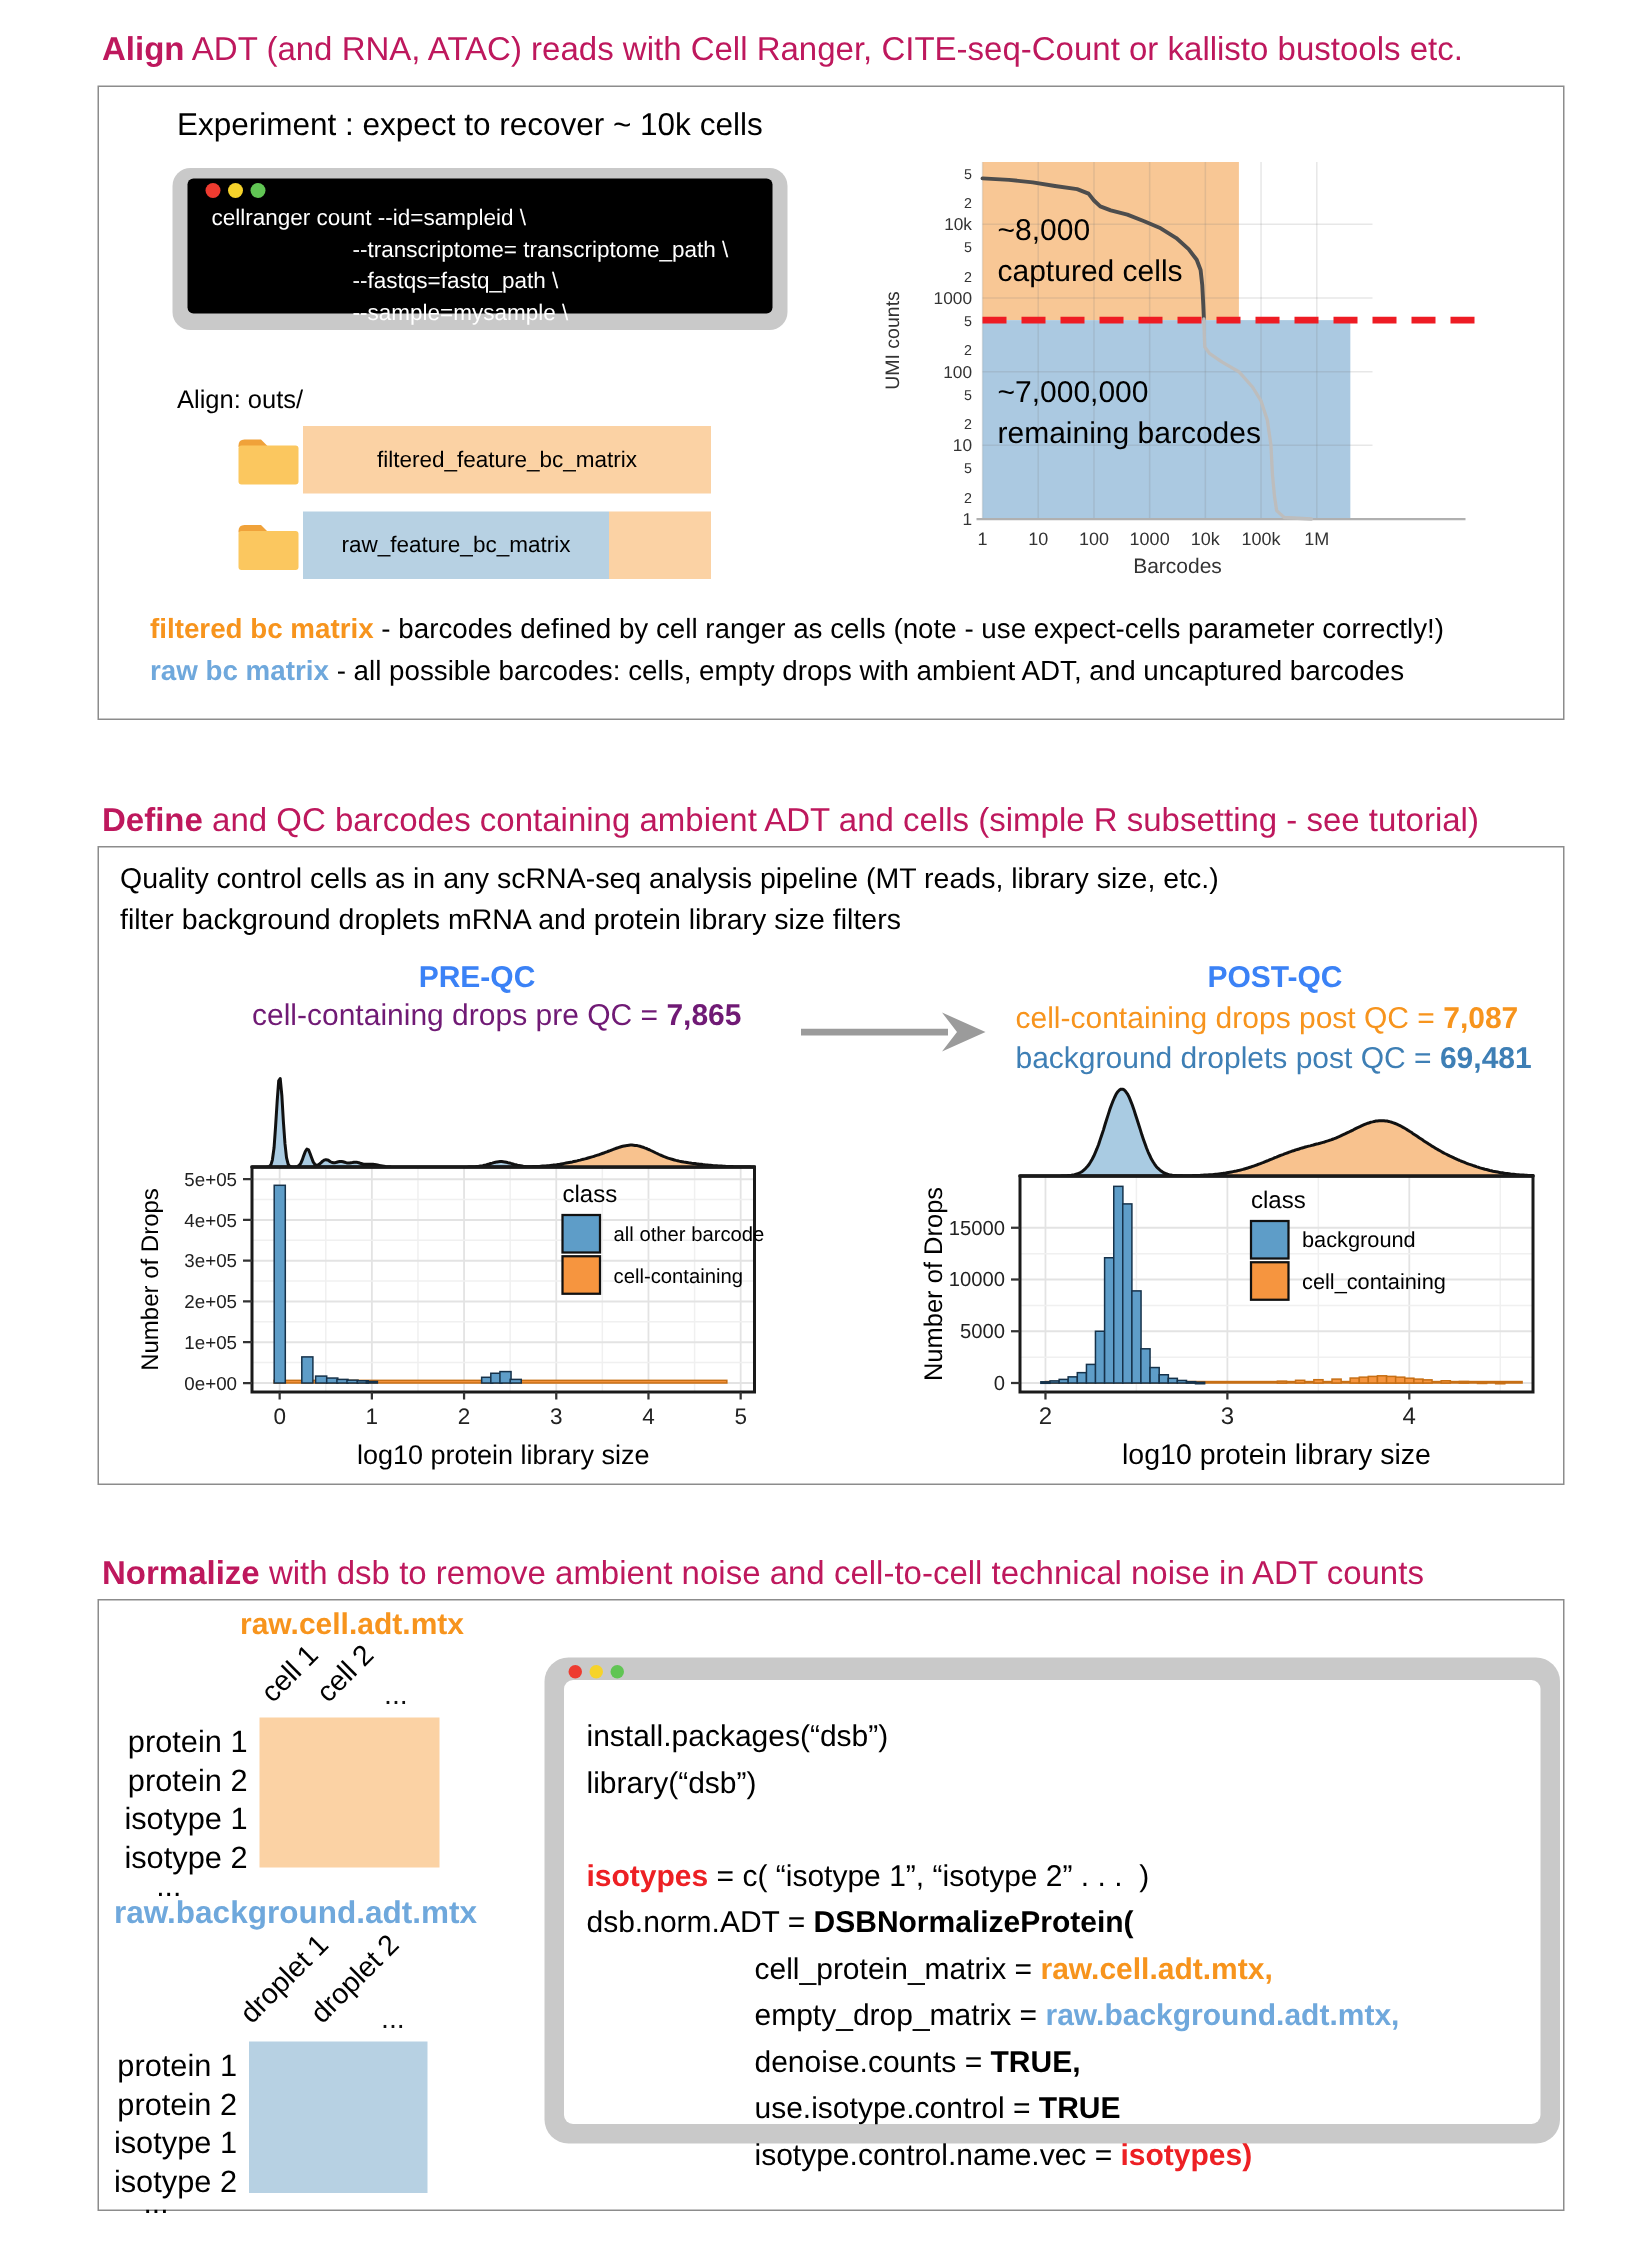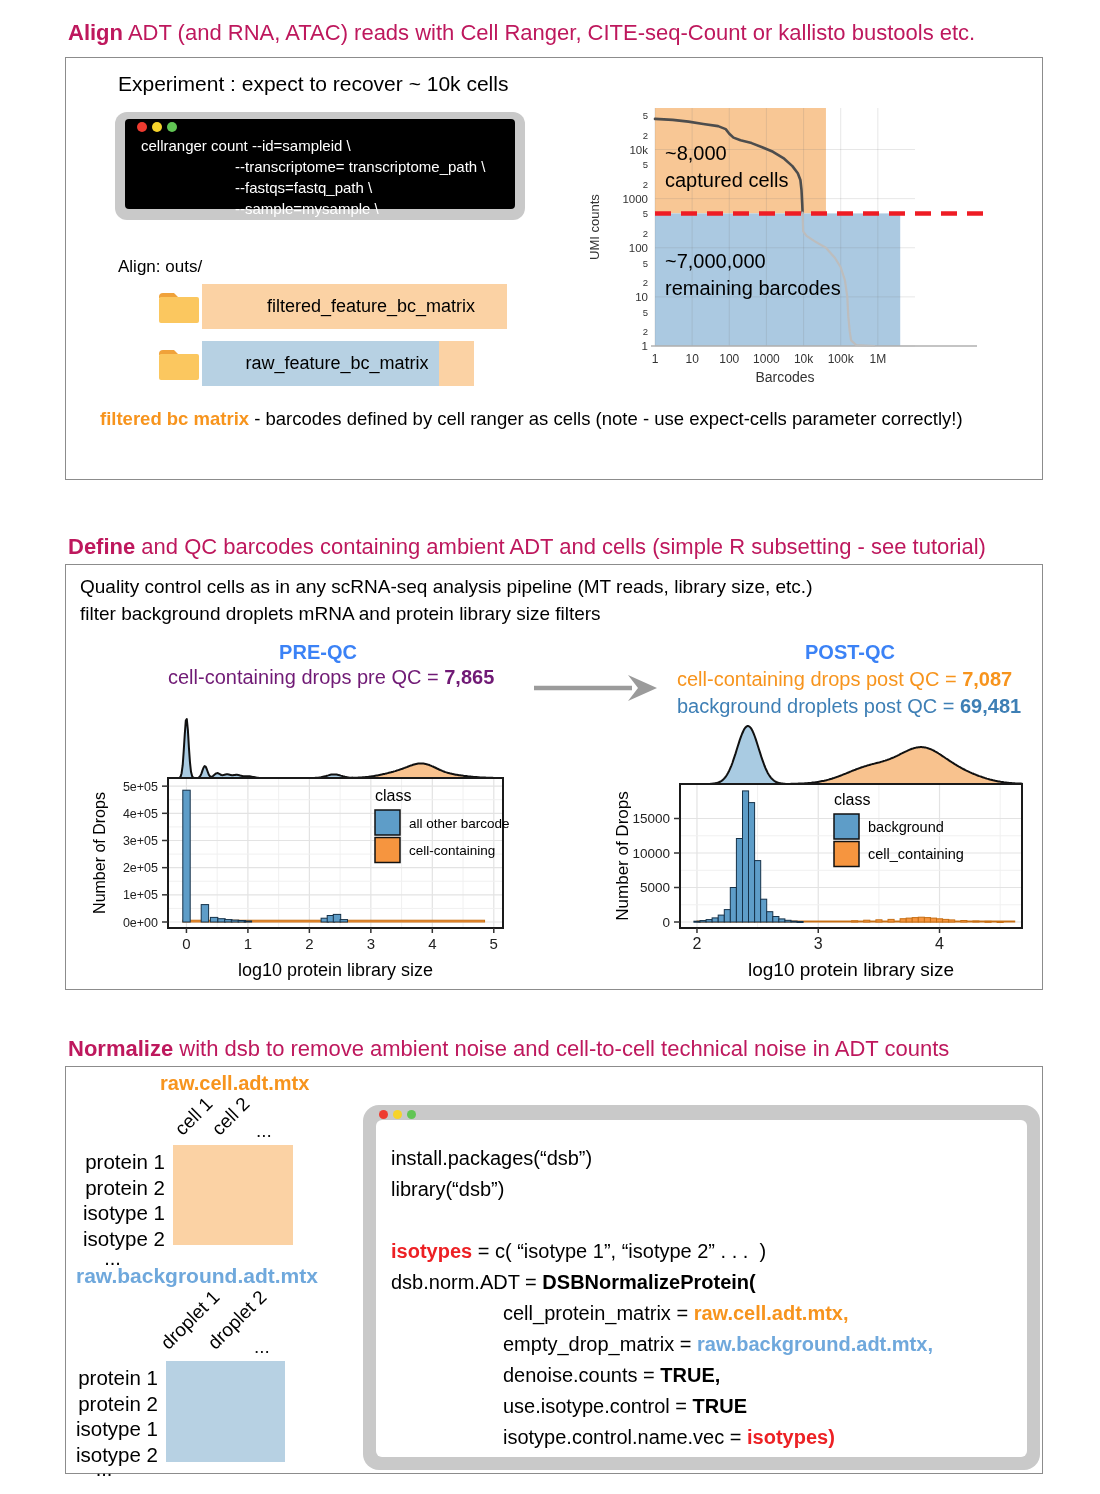--- a/index.html
+++ b/index.html
@@ -18,21 +18,21 @@
   .term-black{position:absolute;left:10px;top:7px;right:10px;bottom:11px;background:#000;border-radius:4px;}
   .dots{position:absolute;left:12px;top:3px;height:12px;}
   .dot{display:inline-block;width:10px;height:10px;border-radius:50%;margin-right:5px;vertical-align:top;}
   .dot.red{background:#ee3b30;}.dot.yellow{background:#f6d32b;}.dot.green{background:#61c554;}
   .term-lines{position:absolute;left:0;top:16px;right:0;}
   .term-line{color:#fff;font-size:15px;line-height:21px;padding-left:16px;white-space:pre;}
   .term-line.indent{padding-left:110px;}
   .term-line.bold{font-weight:bold;margin-top:30px;}
 
   
-  .chip{position:absolute;height:45px;display:flex;align-items:center;justify-content:center;font-size:18px;color:#000;padding-left:33px;}
+  .chip{position:absolute;height:45px;display:flex;align-items:center;justify-content:center;font-size:15px;color:#000;}
   .chip-orange{background:var(--pastel-orange);}
   .chip-blue{background:var(--pastel-blue);}
   .chip-ext{position:absolute;height:45px;background:var(--pastel-orange);}
 
   .caption-line{position:absolute;left:100px;font-size:18.5px;color:#000;}
   .cap-orange{color:var(--orange-text);font-weight:bold;}
   .cap-blue{color:var(--blue-text);font-weight:bold;}
 
   .qc-title{position:absolute;transform:translateX(-50%);font-weight:bold;font-size:20px;color:#3b82f6;}
   .stat{position:absolute;font-size:20px;line-height:26.5px;color:#701a75;white-space:nowrap;}
@@ -43,21 +43,21 @@
   .mx-title{position:absolute;font-weight:bold;font-size:20px;white-space:nowrap;}
   .mx-title-orange{color:var(--orange-text);}
   .mx-title-blue{color:var(--blue-text);font-size:21px;}
   .mx-rect{position:absolute;}
   .mx-rect-orange{background:var(--pastel-orange);}
   .mx-rect-blue{background:var(--pastel-blue);}
   .mx-rows{position:absolute;font-size:20.5px;line-height:25.5px;text-align:right;color:#000;}
   .mx-dots{position:absolute;font-size:20px;text-align:center;color:#000;}
   .rot{position:absolute;font-size:19px;line-height:22px;white-space:nowrap;transform:rotate(-45deg);transform-origin:0 100%;color:#000;}
 
-  .code-window{position:absolute;left:363px;top:1105px;width:677px;height:365px;background:#c9c9c9;border-radius:16px;}
+  .code-window{position:absolute;left:363px;top:1105px;width:677px;height:324px;background:#c9c9c9;border-radius:16px;}
   .code-inner{position:absolute;left:13px;top:15px;right:13px;bottom:13px;background:#fff;border-radius:6px;}
   .code-lines{position:absolute;left:28px;top:38px;font-size:20px;line-height:31px;color:#000;}
   .code-line{white-space:pre;min-height:31px;}
   .code-line.indent{padding-left:112px;}
   .seg-red{color:var(--red-text);font-weight:bold;}
   .seg-orange{color:var(--orange-text);font-weight:bold;}
   .seg-blue{color:var(--blue-text);font-weight:bold;}
   .seg-bold{font-weight:bold;}
   svg text{font-family:"Liberation Sans",sans-serif;}
 </style>
@@ -152,20 +152,23 @@
       <text x="200" y="284" font-size="14" text-anchor="middle" fill="#333">Barcodes</text>
       <text x="14" y="129" font-size="13" text-anchor="middle" fill="#333" transform="rotate(-90 14 129)">UMI counts</text>
       <text x="80" y="62" font-size="20" text-anchor="start" fill="#000">~8,000</text>
       <text x="80" y="89" font-size="20" text-anchor="start" fill="#000">captured cells</text>
       <text x="80" y="170" font-size="20" text-anchor="start" fill="#000">~7,000,000</text>
       <text x="80" y="197" font-size="20" text-anchor="start" fill="#000">remaining barcodes</text>
     </svg>
 
   <div class="caption-line" style="top:408px;">
     <span class="cap-orange">filtered bc matrix</span><span> - barcodes defined by cell ranger as cells (note - use expect-cells parameter correctly!)</span>
+  </div>
+  <div class="caption-line" style="top:436px;">
+    <span class="cap-blue">raw bc matrix</span><span> - all possible barcodes: cells, empty drops with ambient ADT, and uncaptured barcodes</span>
   </div>
 
   <div class="sec-heading" style="top:534px;">
     <b>Define</b><span> and QC barcodes containing ambient ADT and cells (simple R subsetting - see tutorial)</span>
   </div>
 
   <div class="panel" style="top:564px;height:426px;"></div>
 
   <div class="body-line" style="left:80px;top:576px;">Quality control cells as in any scRNA-seq analysis pipeline (MT reads, library size, etc.)</div>
   <div class="body-line" style="left:80px;top:603px;">filter background droplets mRNA and protein library size filters</div>

